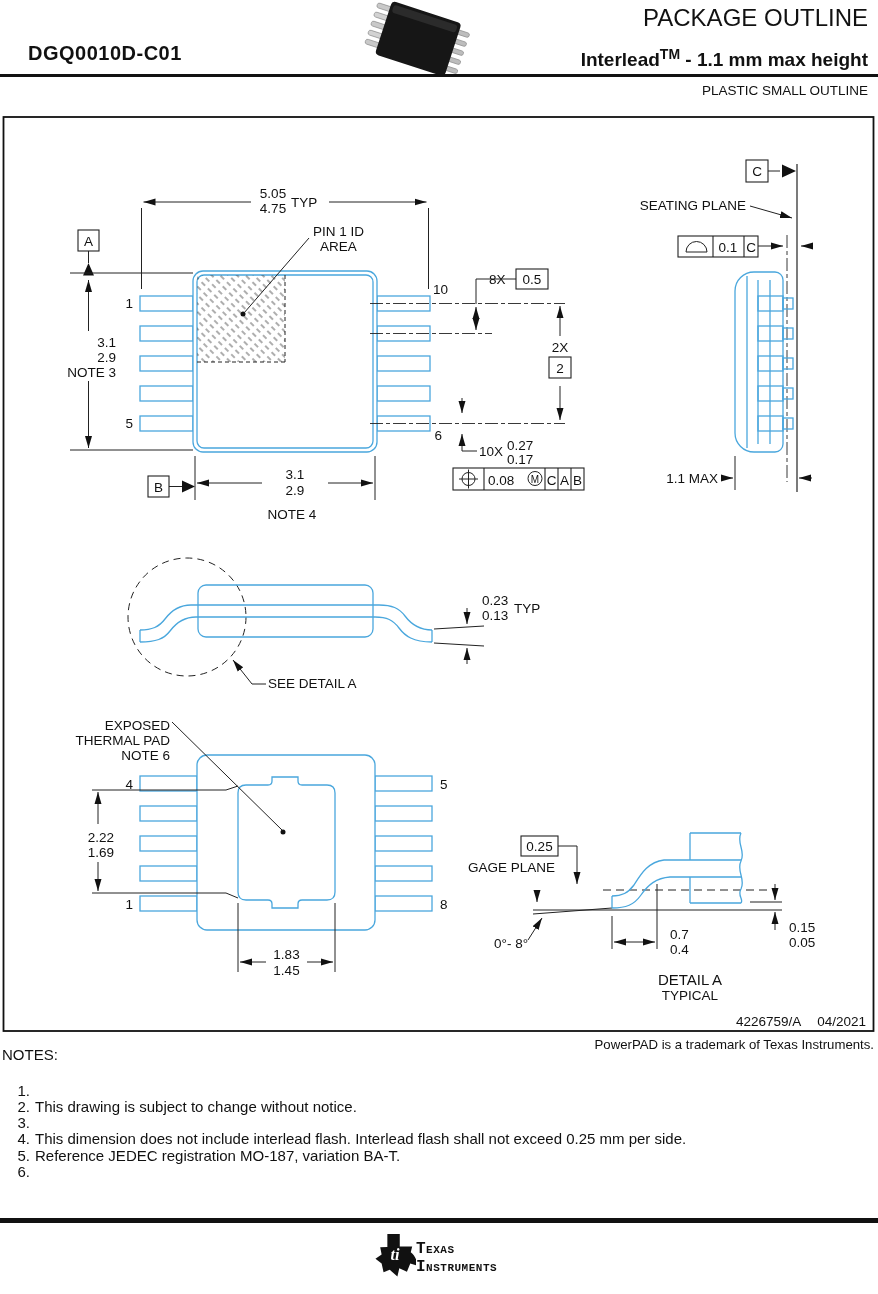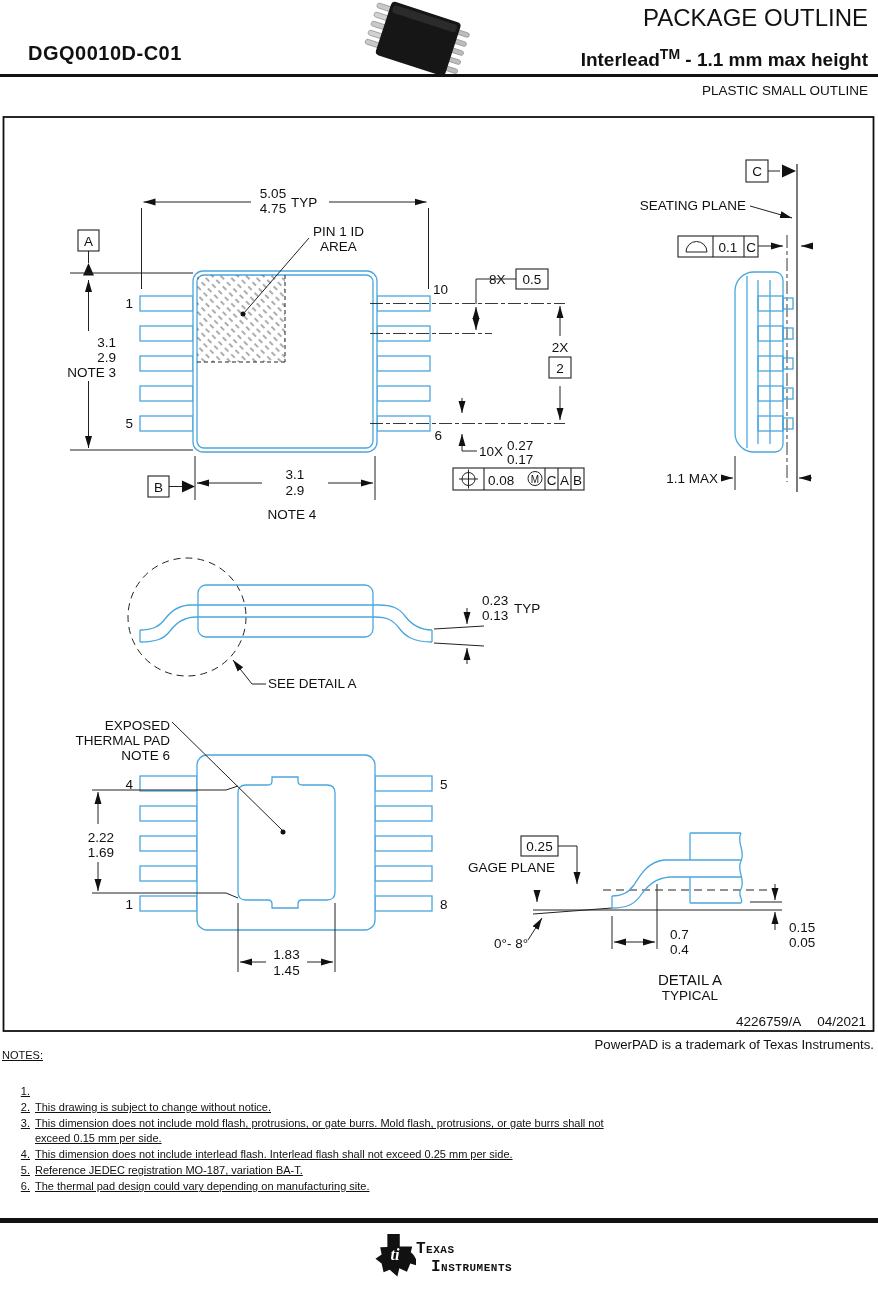--- a/index.html
+++ b/index.html
@@ -6,21 +6,21 @@
   .page{position:relative;width:878px;height:1294px;background:#fff;
         font-family:"Liberation Sans",sans-serif;color:#111;overflow:hidden;}
   .abs{position:absolute;}
   .hdr-part{left:8px;top:42px;font-size:20px;font-weight:bold;letter-spacing:.5px;margin-left:20px;}
   .hdr-title{right:10px;top:4px;font-size:24px;font-weight:normal;text-align:right;}
   .hdr-sub{right:10px;top:46px;font-size:19px;font-weight:bold;text-align:right;}
   .hdr-sub sup{font-size:14px;font-weight:bold;}
   .hdr-rule{left:0;top:74px;width:878px;height:3px;background:#111;}
   .hdr-cat{right:10px;top:83px;font-size:13.5px;text-align:center;}
   .trademark{right:4px;top:1037px;font-size:13.2px;text-align:right;}
-  .notes{left:2px;top:1048px;width:872px;font-size:11px;line-height:14.7px;text-decoration:underline;}
+  .notes{left:2px;top:1048px;width:872px;font-size:15px;line-height:14.7px;}
   .notes-heading{margin-bottom:21px;}
   .note{display:flex;margin-bottom:1.5px;}
   .nnum{width:28px;text-align:right;flex:none;margin-right:5px;}
   .ntext{white-space:pre-line;}
   .ftr-rule{left:0;top:1218px;width:878px;height:4.5px;background:#111;}
   .ti-name{left:416px;top:1240px;font-family:Liberation Mono, monospace;font-weight:bold;
            font-variant:small-caps;font-size:16px;line-height:18px;letter-spacing:.5px;}
   .ti-url{left:374px;top:1279px;width:176px;text-align:center;font-size:13.5px;margin-top:44px;}
   svg text{font-family:"Liberation Sans",sans-serif;font-size:13.5px;fill:#111;}
   svg .mid{text-anchor:middle;} svg .end{text-anchor:end;}
@@ -362,41 +362,38 @@
     <div class="notes-heading">NOTES:</div>
     <div class="note">
         <span class="nnum">1.</span>
       </div>
     <div class="note">
         <span class="nnum">2.</span>
         <span class="ntext">This drawing is subject to change without notice.</span>
       </div>
     <div class="note">
         <span class="nnum">3.</span>
-        <span class="ntext">This dimension does not include mold flash, protrusions, or gate burrs. Mold flash, protrusions, or gate burrs shall not
-exceed 0.15 mm per side.</span>
       </div>
     <div class="note">
         <span class="nnum">4.</span>
         <span class="ntext">This dimension does not include interlead flash. Interlead flash shall not exceed 0.25 mm per side.</span>
       </div>
     <div class="note">
         <span class="nnum">5.</span>
         <span class="ntext">Reference JEDEC registration MO-187, variation BA-T.</span>
       </div>
     <div class="note">
         <span class="nnum">6.</span>
-        <span class="ntext">The thermal pad design could vary depending on manufacturing site.</span>
       </div>
   </div>
 
   <div class="abs ftr-rule"></div>
   <svg class="abs" style="left:374px;top:1233px" width="42" height="44" viewBox="0 0 44 46">
     <path d="M14,1 L27,1 L27,14 L40,14 L38.5,20 C43,23.5 45.5,29 44.5,34 L38,32 L34.5,40.5 L26.5,37 L24.5,45.5 L16.5,38.5 L10,41 L8,32 L1.5,27 L8,22.5 L6.5,15 L14,14.5 Z" fill="#111"></path>
     <text x="22" y="28" text-anchor="middle" style="font:italic bold 17px 'Liberation Serif',serif;fill:#fff">ti</text>
   </svg>
   <div class="abs ti-name">
     <div>Texas</div>
-    <div style="margin-left:15px">Instruments</div>
+    <div style="margin-left:0">Instruments</div>
   </div>
   <div class="abs ti-url">www.ti.com</div>
 
 </div>
 
 </body></html>

